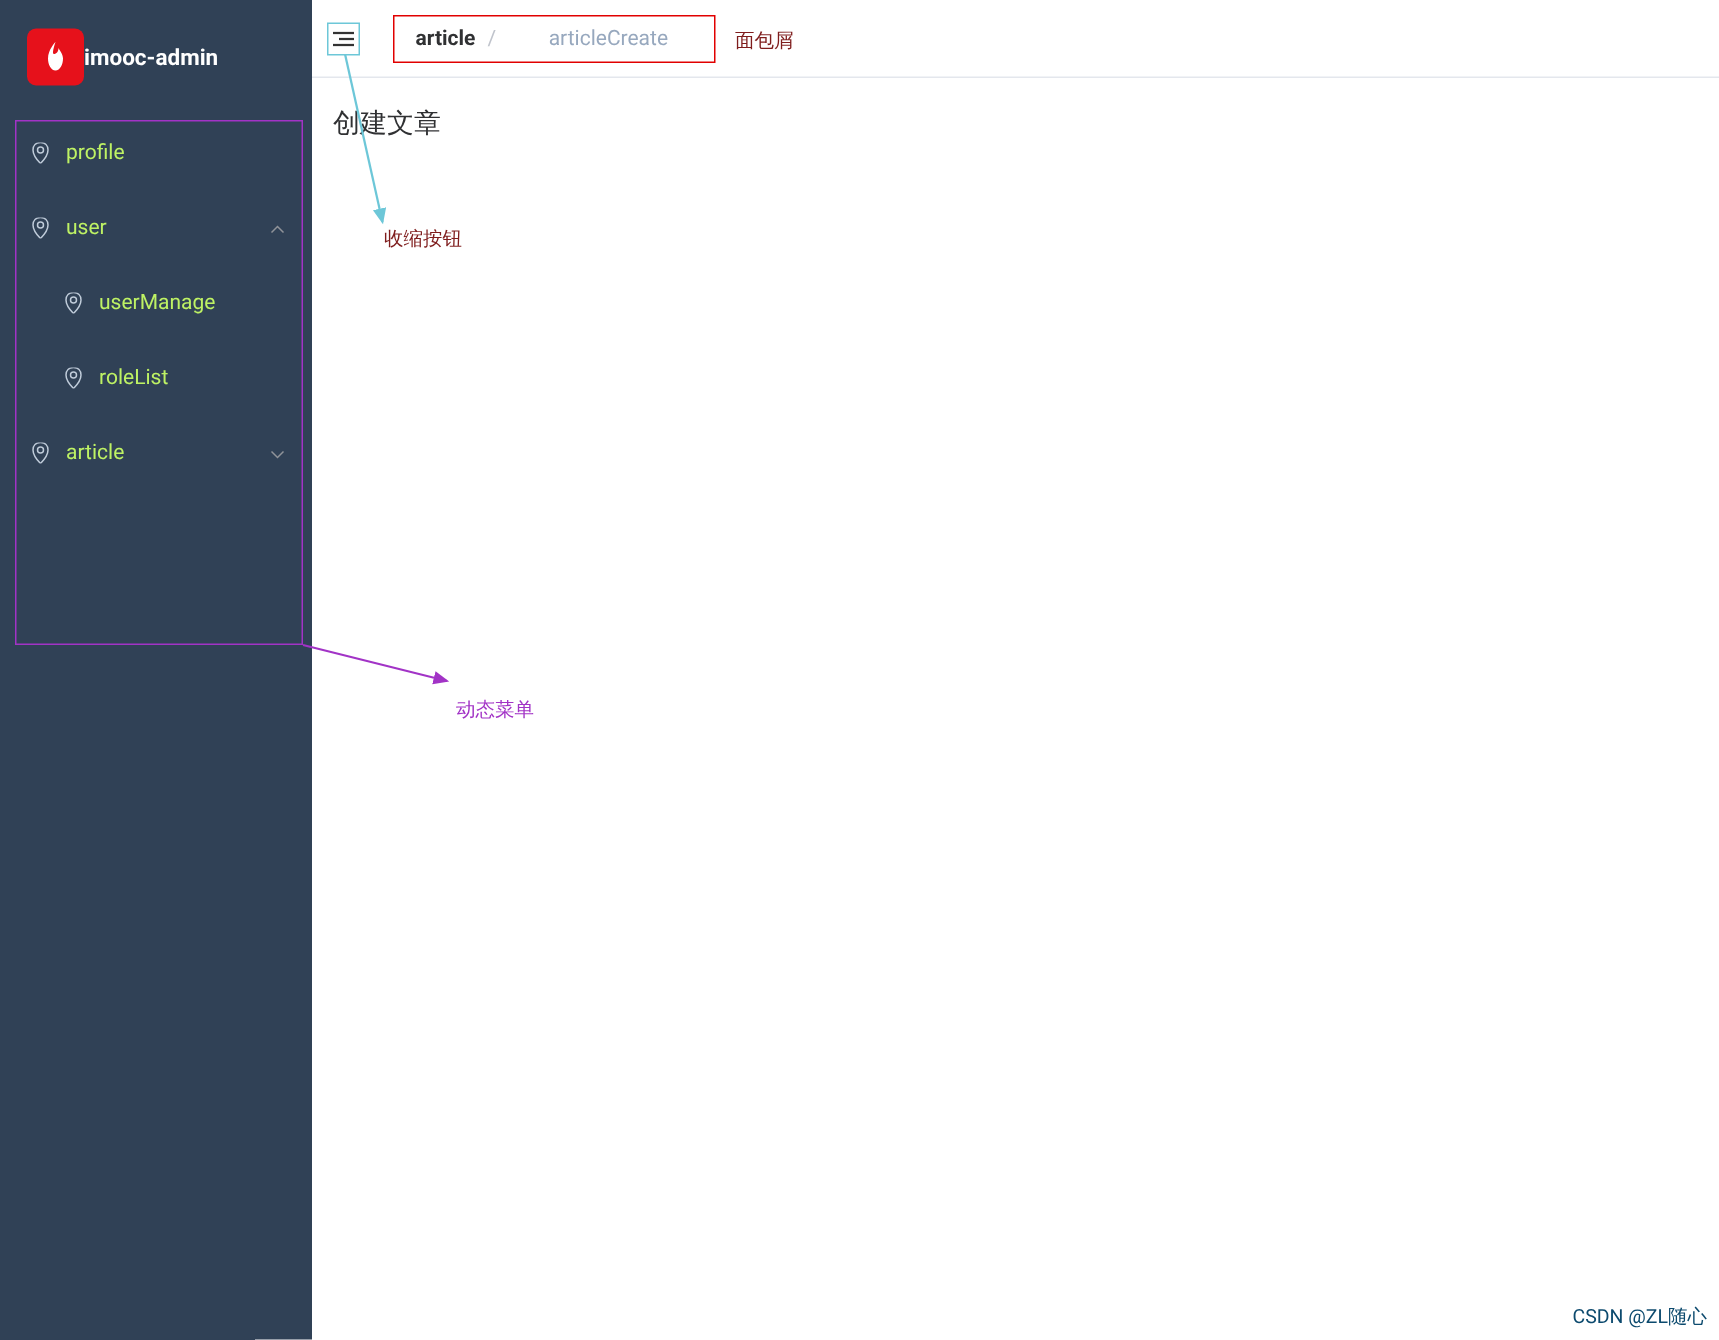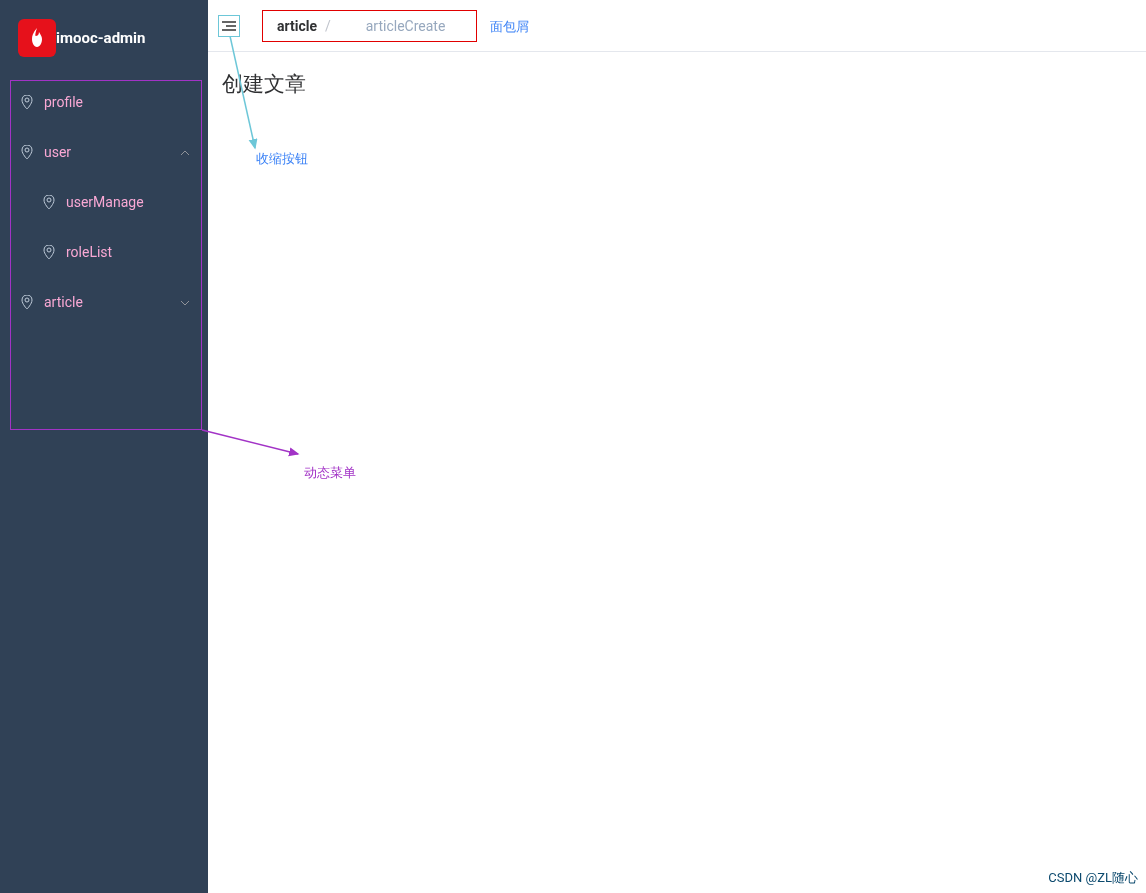--- a/index.html
+++ b/index.html
@@ -6,37 +6,37 @@
     body { font-family: -apple-system, BlinkMacSystemFont, "Segoe UI", Roboto, "Helvetica Neue", Arial, sans-serif; font-size: 14px; background: #fff; width: 1146px; height: 893px; position: relative; overflow: hidden; }
     
     .sidebar { position: absolute; left: 0; top: 0; width: 208px; height: 893px; background: #304156; color: #bfcbd9; }
     .logo-area { height: 75px; display: flex; align-items: center; padding-left: 18px; }
     .logo-box { width: 38px; height: 38px; background: #e6111b; border-radius: 6px; display: flex; align-items: center; justify-content: center; }
     .app-title { color: #fff; font-weight: 700; font-size: 15px; }
     
     .menu-annotation-box { position: absolute; left: 10px; top: 80px; width: 192px; height: 350px; border: 1px solid #a233c6; pointer-events: none; }
     
     .menu { padding-top: 2px; }
-    .menu-item, .submenu-item { display: flex; align-items: center; height: 50px; padding-left: 20px; font-size: 14px; color: #f9a8d4; cursor: pointer; }
+    .menu-item, .submenu-item { display: flex; align-items: center; height: 50px; padding-left: 20px; font-size: 14px; color: #bef264; cursor: pointer; }
     .submenu-item { padding-left: 42px; }
     .menu-icon { width: 14px; height: 14px; margin-right: 10px; display: inline-flex; align-items: center; justify-content: center; }
     .menu-label { flex: 1; }
     .arrow { margin-right: 18px; font-size: 12px; color: #909399; }
     
     .header { position: absolute; left: 208px; top: 0; right: 0; height: 52px; border-bottom: 1px solid #e4e7ed; display: flex; align-items: center; padding-left: 10px; background: #fff; }
     .hamburger { width: 22px; height: 22px; border: 1px solid #6dc7d8; display: flex; align-items: center; justify-content: center; cursor: pointer; position: relative; z-index: 2; }
     .breadcrumb-box { margin-left: 22px; height: 32px; border: 1.5px solid #e10000; display: flex; align-items: center; padding: 0 14px; width: 215px; }
     .bc-item-dark { color: #303133; font-weight: 700; font-size: 14px; }
     .bc-sep { color: #c0c4cc; margin: 0 8px; font-size: 14px; }
     .bc-item-light { color: #97a8be; font-size: 14px; margin-left: 27px; }
     
     .main { position: absolute; left: 208px; top: 52px; right: 0; bottom: 0; background: #fff; }
-    .page-title { padding: 18px 0 0 14px; font-size: 21px; color: #303133; }
+    .page-title { padding: 18px 0 0 14px; font-size: 18px; color: #303133; }
     
-    .anno-red { color: #3b82f6; font-size: 13px; }
+    .anno-red { color: #7f1d1d; font-size: 13px; }
     .anno-purple { color: #a233c6; font-size: 13px; }
     .anno-breadcrumb { position: absolute; left: 490px; top: 18px; }
     .anno-collapse { position: absolute; left: 256px; top: 150px; }
     .anno-menu { position: absolute; left: 304px; top: 440px; margin-top: 24px; }
     
     .watermark { position: absolute; right: 8px; bottom: 6px; color: #0c4a6e; font-size: 13px; }
     
     
     .arrow-blue-svg { position: absolute; left: 220px; top: 36px; pointer-events: none; }
     .arrow-purple-svg { position: absolute; left: 200px; top: 428px; pointer-events: none; }

